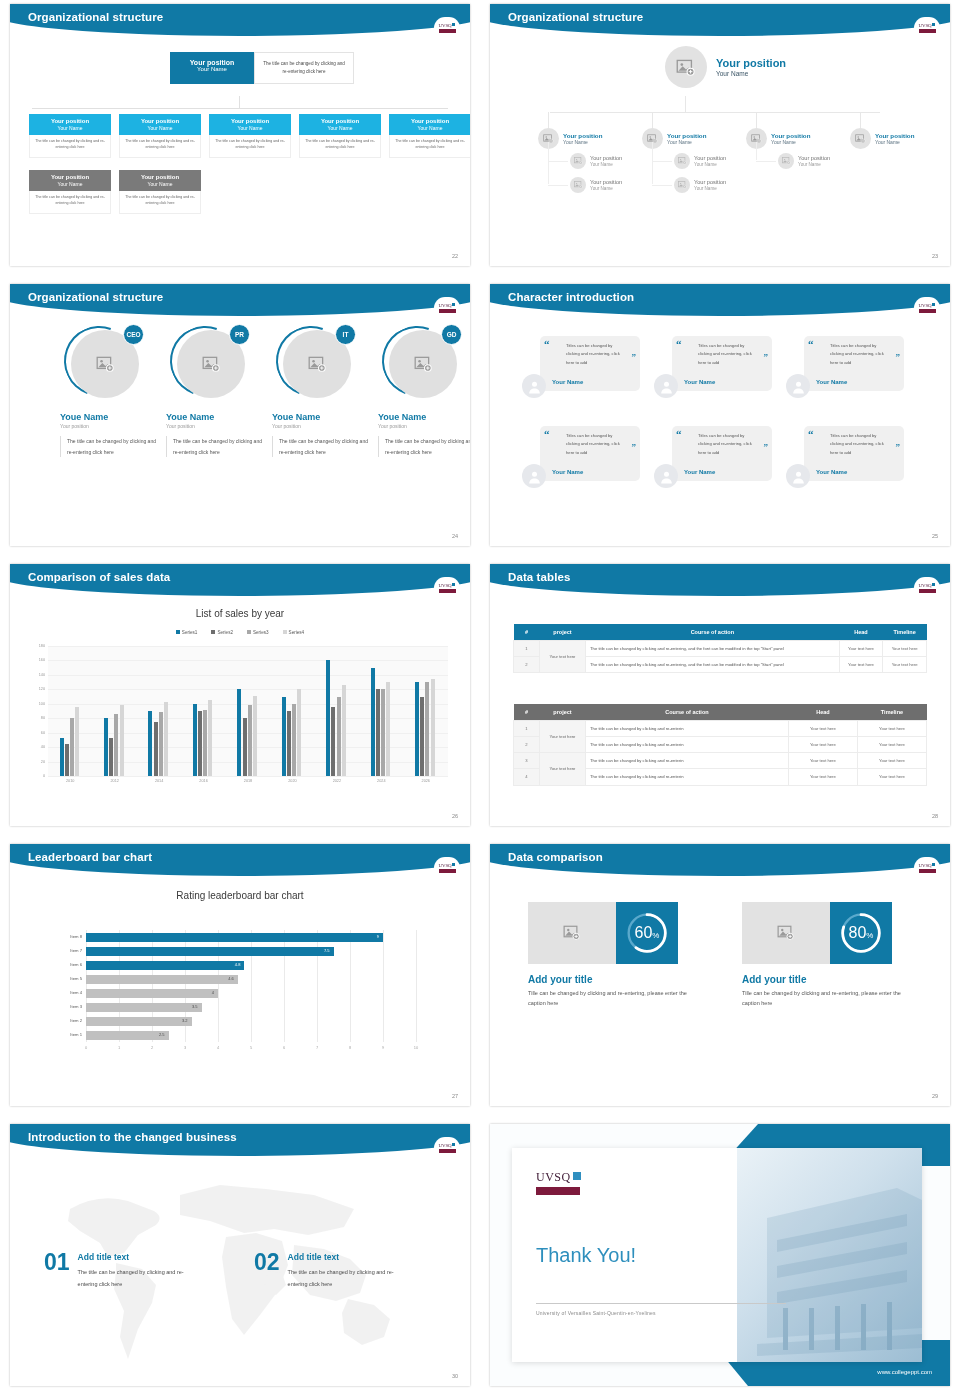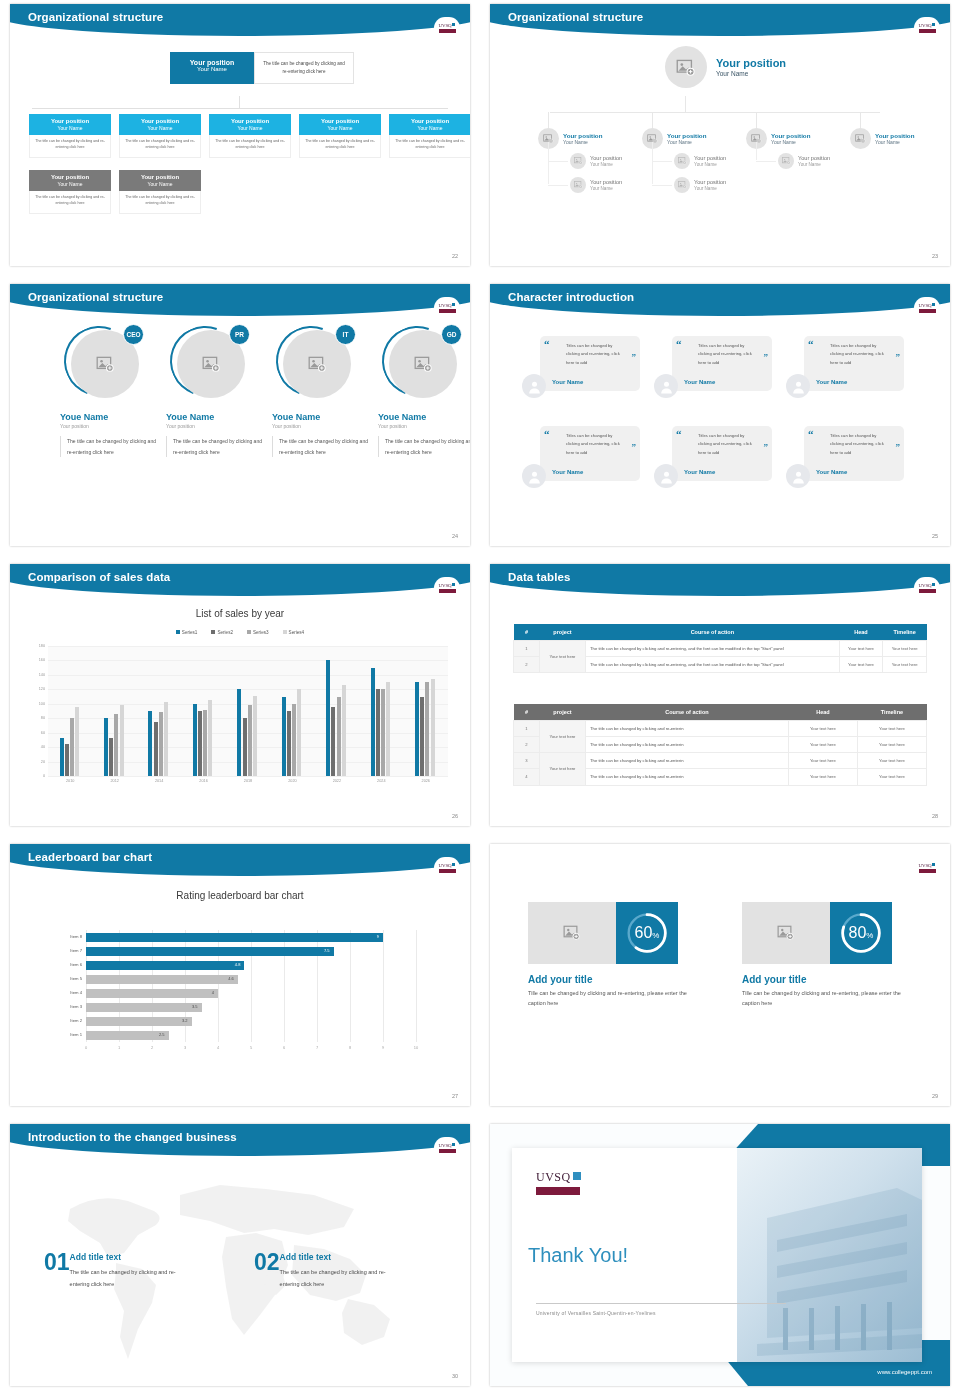--- a/index.html
+++ b/index.html
@@ -134,40 +134,40 @@
   .dc-pct { width:62px; height:62px; background:#1079a5; display:flex; align-items:center; justify-content:center; position:relative; }
   .dc-ring { position:absolute; left:9px; top:9px; width:44px; height:44px; }
   .dc-num { position:relative; color:#fff; font-size:16px; font-weight:300; z-index:2; }
   .dc-num small { font-size:8px; }
   .dc-h { font-size:10px; font-weight:bold; color:#1079a5; }
   .dc-p { font-size:5.5px; color:#555; line-height:1.9; margin-top:3px; width:160px; }
 
   
   .map-bg { position:absolute; left:0; top:34px; width:100%; height:228px;
             display:flex; align-items:center; justify-content:center; opacity:.5; }
-  .num-blk { position:absolute; display:flex; align-items:flex-start; }
+  .num-blk { position:absolute; display:flex; align-items:flex-start; gap:8px; }
   .num-big { font-size:23px; font-weight:bold; color:#1079a5; line-height:.95; }
   .num-h { font-size:8.5px; font-weight:bold; color:#1079a5; }
   .num-p { font-size:5.5px; color:#4a4a4a; line-height:2.1; margin-top:5px; width:120px; }
 
   
   .ty { position:absolute; inset:0; background:#fbfdfe; overflow:hidden; }
   .ty-wedge-tr { position:absolute; right:0; top:0; width:230px; height:42px; background:#1079a5;
                  clip-path:polygon(38px 0, 100% 0, 100% 100%, 0 100%); }
   .ty-wedge-br { position:absolute; right:0; bottom:0; width:240px; height:46px; background:#1079a5;
                  clip-path:polygon(0 0, 100% 0, 100% 100%, 38px 100%); }
   .ty-card { position:absolute; left:22px; top:24px; width:410px; height:214px;
              background:#fff; box-shadow:0 1px 6px rgba(0,0,0,.14); overflow:hidden; }
   .ty-photo { position:absolute; right:0; top:0; width:185px; height:100%;
               background:linear-gradient(135deg,#eaf2f7 0%,#cfe0ec 40%,#9cbdd3 100%); }
   .ty-logo { position:absolute; left:24px; top:22px; }
   .ty-logo .t { font-size:12px; color:#43203a; letter-spacing:.5px; font-family:"Liberation Serif",serif; }
   .ty-logo .sq { display:inline-block; width:8px; height:8px; background:#2f8fc0; vertical-align:1px; margin-left:2px; }
   .ty-logo .bar { margin-top:2px; width:44px; height:8px; background:#7d1a3c; }
-  .ty-t1 { position:absolute; left:16px; top:96px; font-size:20px; color:#2e8fbd; }
+  .ty-t1 { position:absolute; left:24px; top:96px; font-size:20px; color:#2e8fbd; }
   .ty-t2 { position:absolute; left:24px; top:120px; font-size:22px; font-weight:bold; color:#1a1a1a; }
   .ty-rule { position:absolute; left:24px; top:155px; width:250px; height:1px; background:#c9c9c9; }
   .ty-sub { position:absolute; left:24px; top:162px; font-size:5px; color:#8a8a8a; letter-spacing:.2px; }
   .ty-url { position:absolute; right:18px; bottom:11px; font-size:6px; color:#fff; }
 </style>
 </head>
 <body>
 
 <div class="grid" id="grid">
     <div class="cell">
@@ -910,20 +910,24 @@
       <div class="lb-name">Item 1</div>
       <div class="lb-bar" style="width:82.5px;background:#c0c0c0">
         <span class="lb-val dark">2.5</span>
             </div>
           </div>
         </div>
       </div>
     </div>
     <div class="cell">
      <div class="slide">
+        <div class="hdr">
+      <div class="hdr-bg"></div>
+      <div class="hdr-title">Data comparison</div>
+    </div>
         <div class="logo">
     <div class="lg-top">UVSQ<i class="lg-sq"></i></div>
           <div class="lg-bar"></div>
         </div>
     <div class="pgnum">29</div>
         <div class="dc-wrap" style="left:38px;top:58px">
       <div class="dc-img">
             <span class="ph-ico">
     <svg width="18" height="15.299999999999999" viewBox="0 0 24 20">
       <rect x="1.5" y="1.5" width="17" height="14" fill="none" stroke="#9a9a9a" stroke-width="1.6"></rect>

